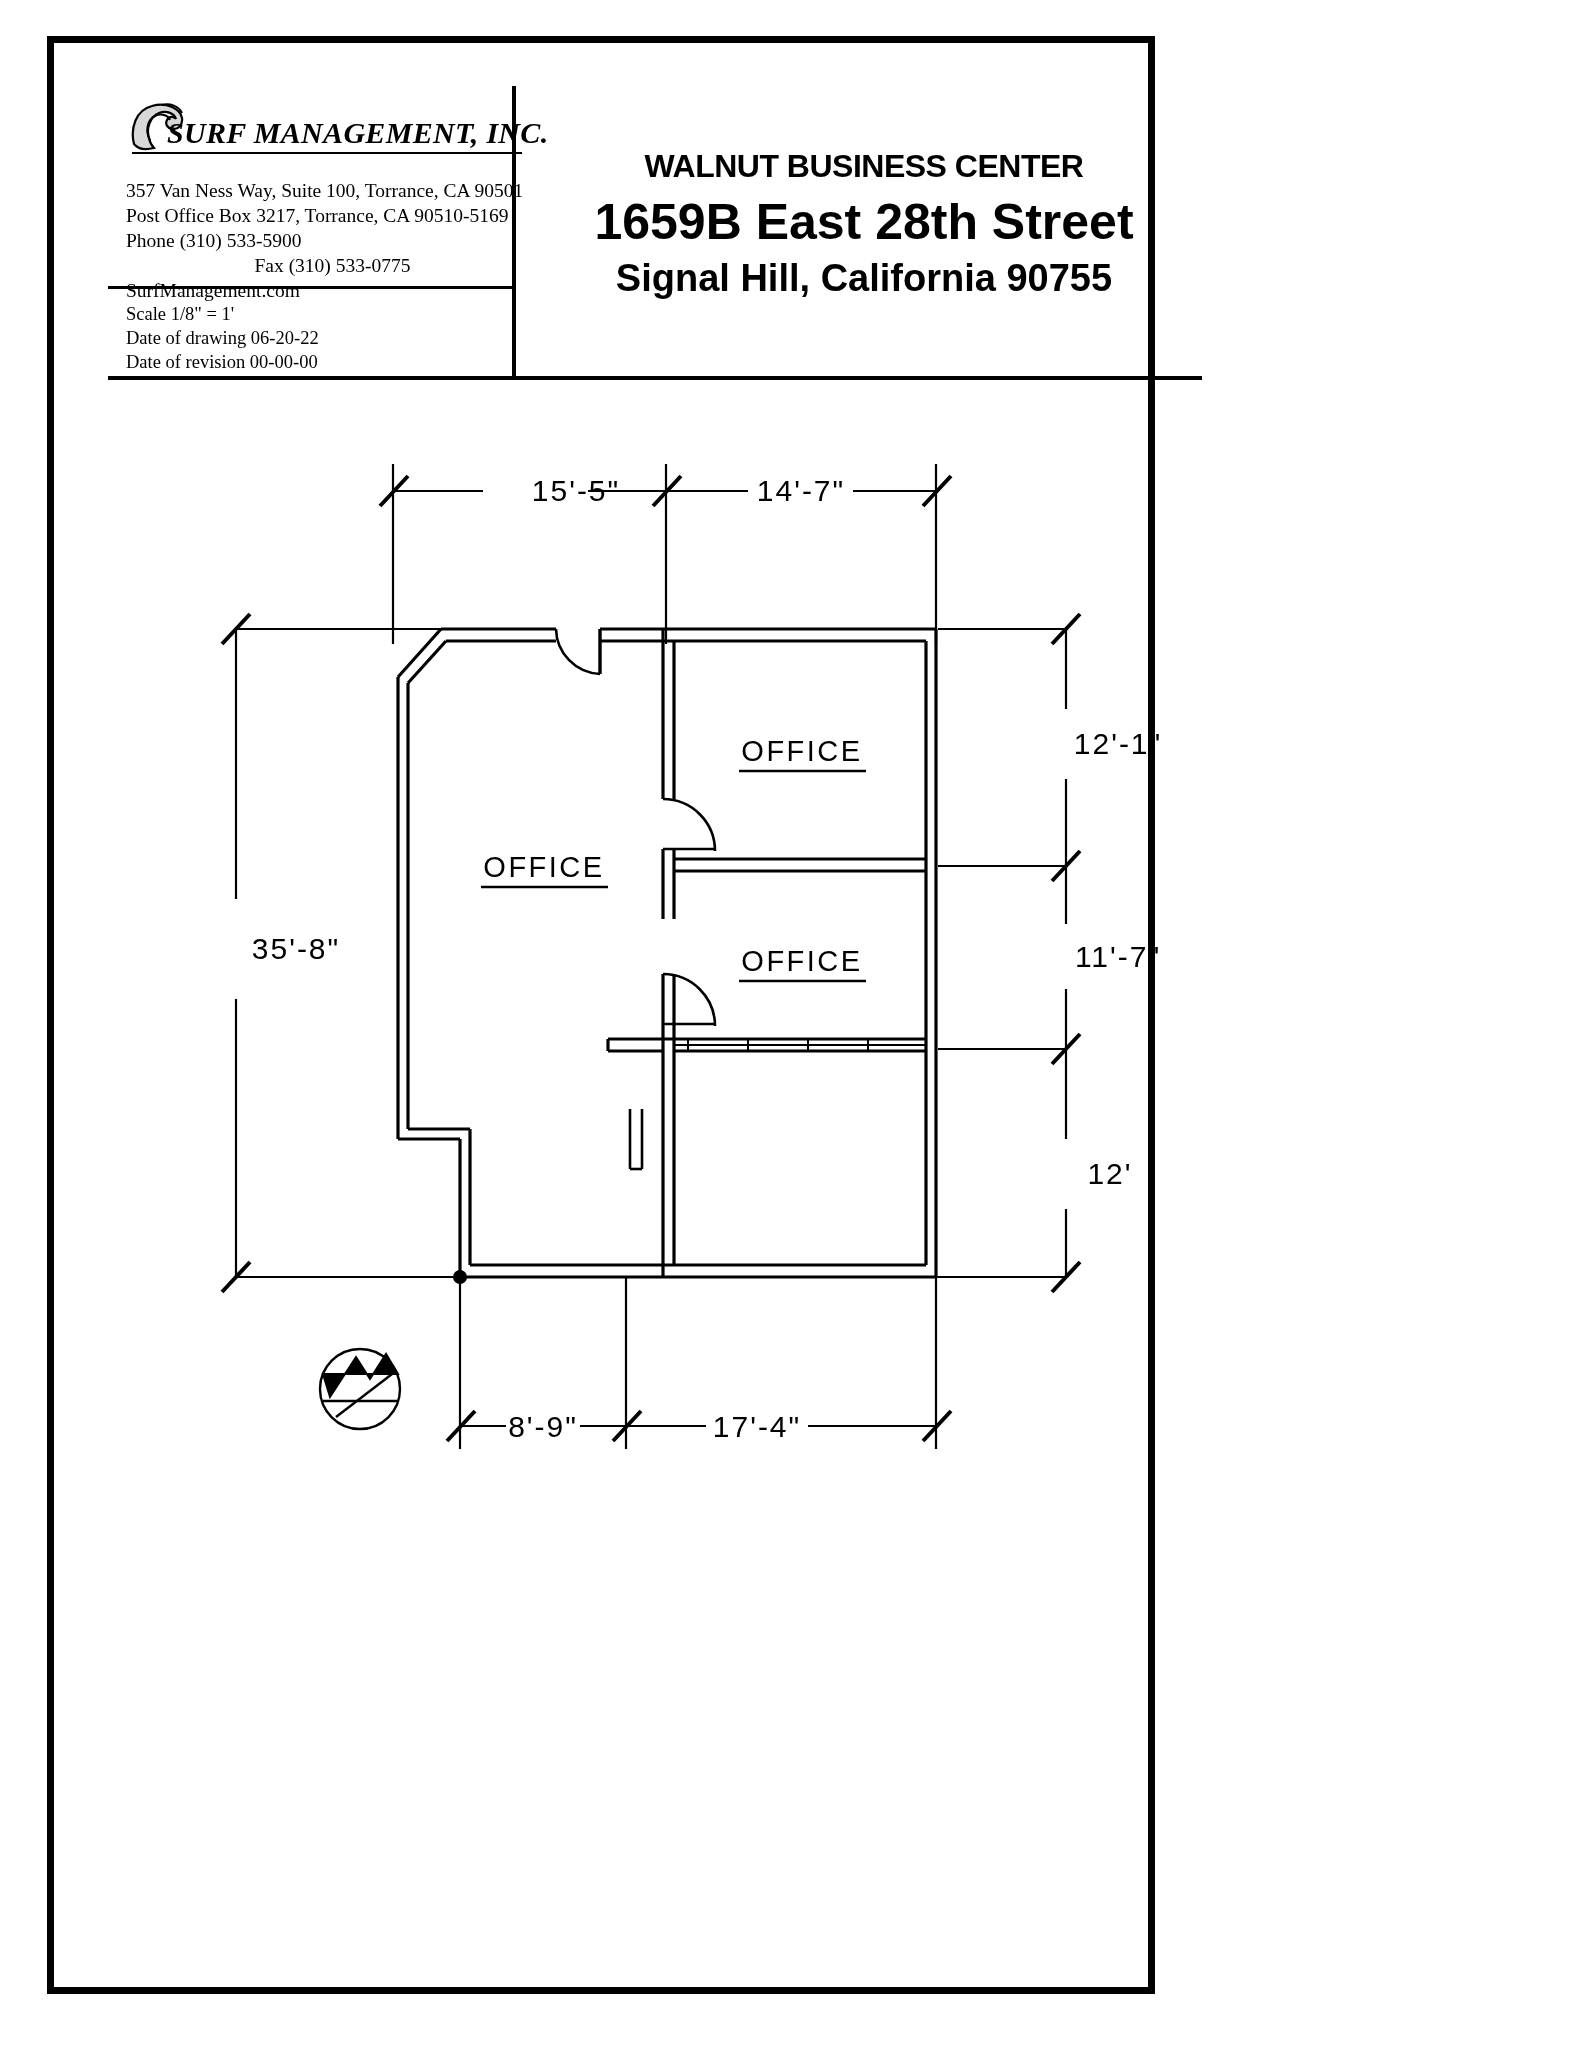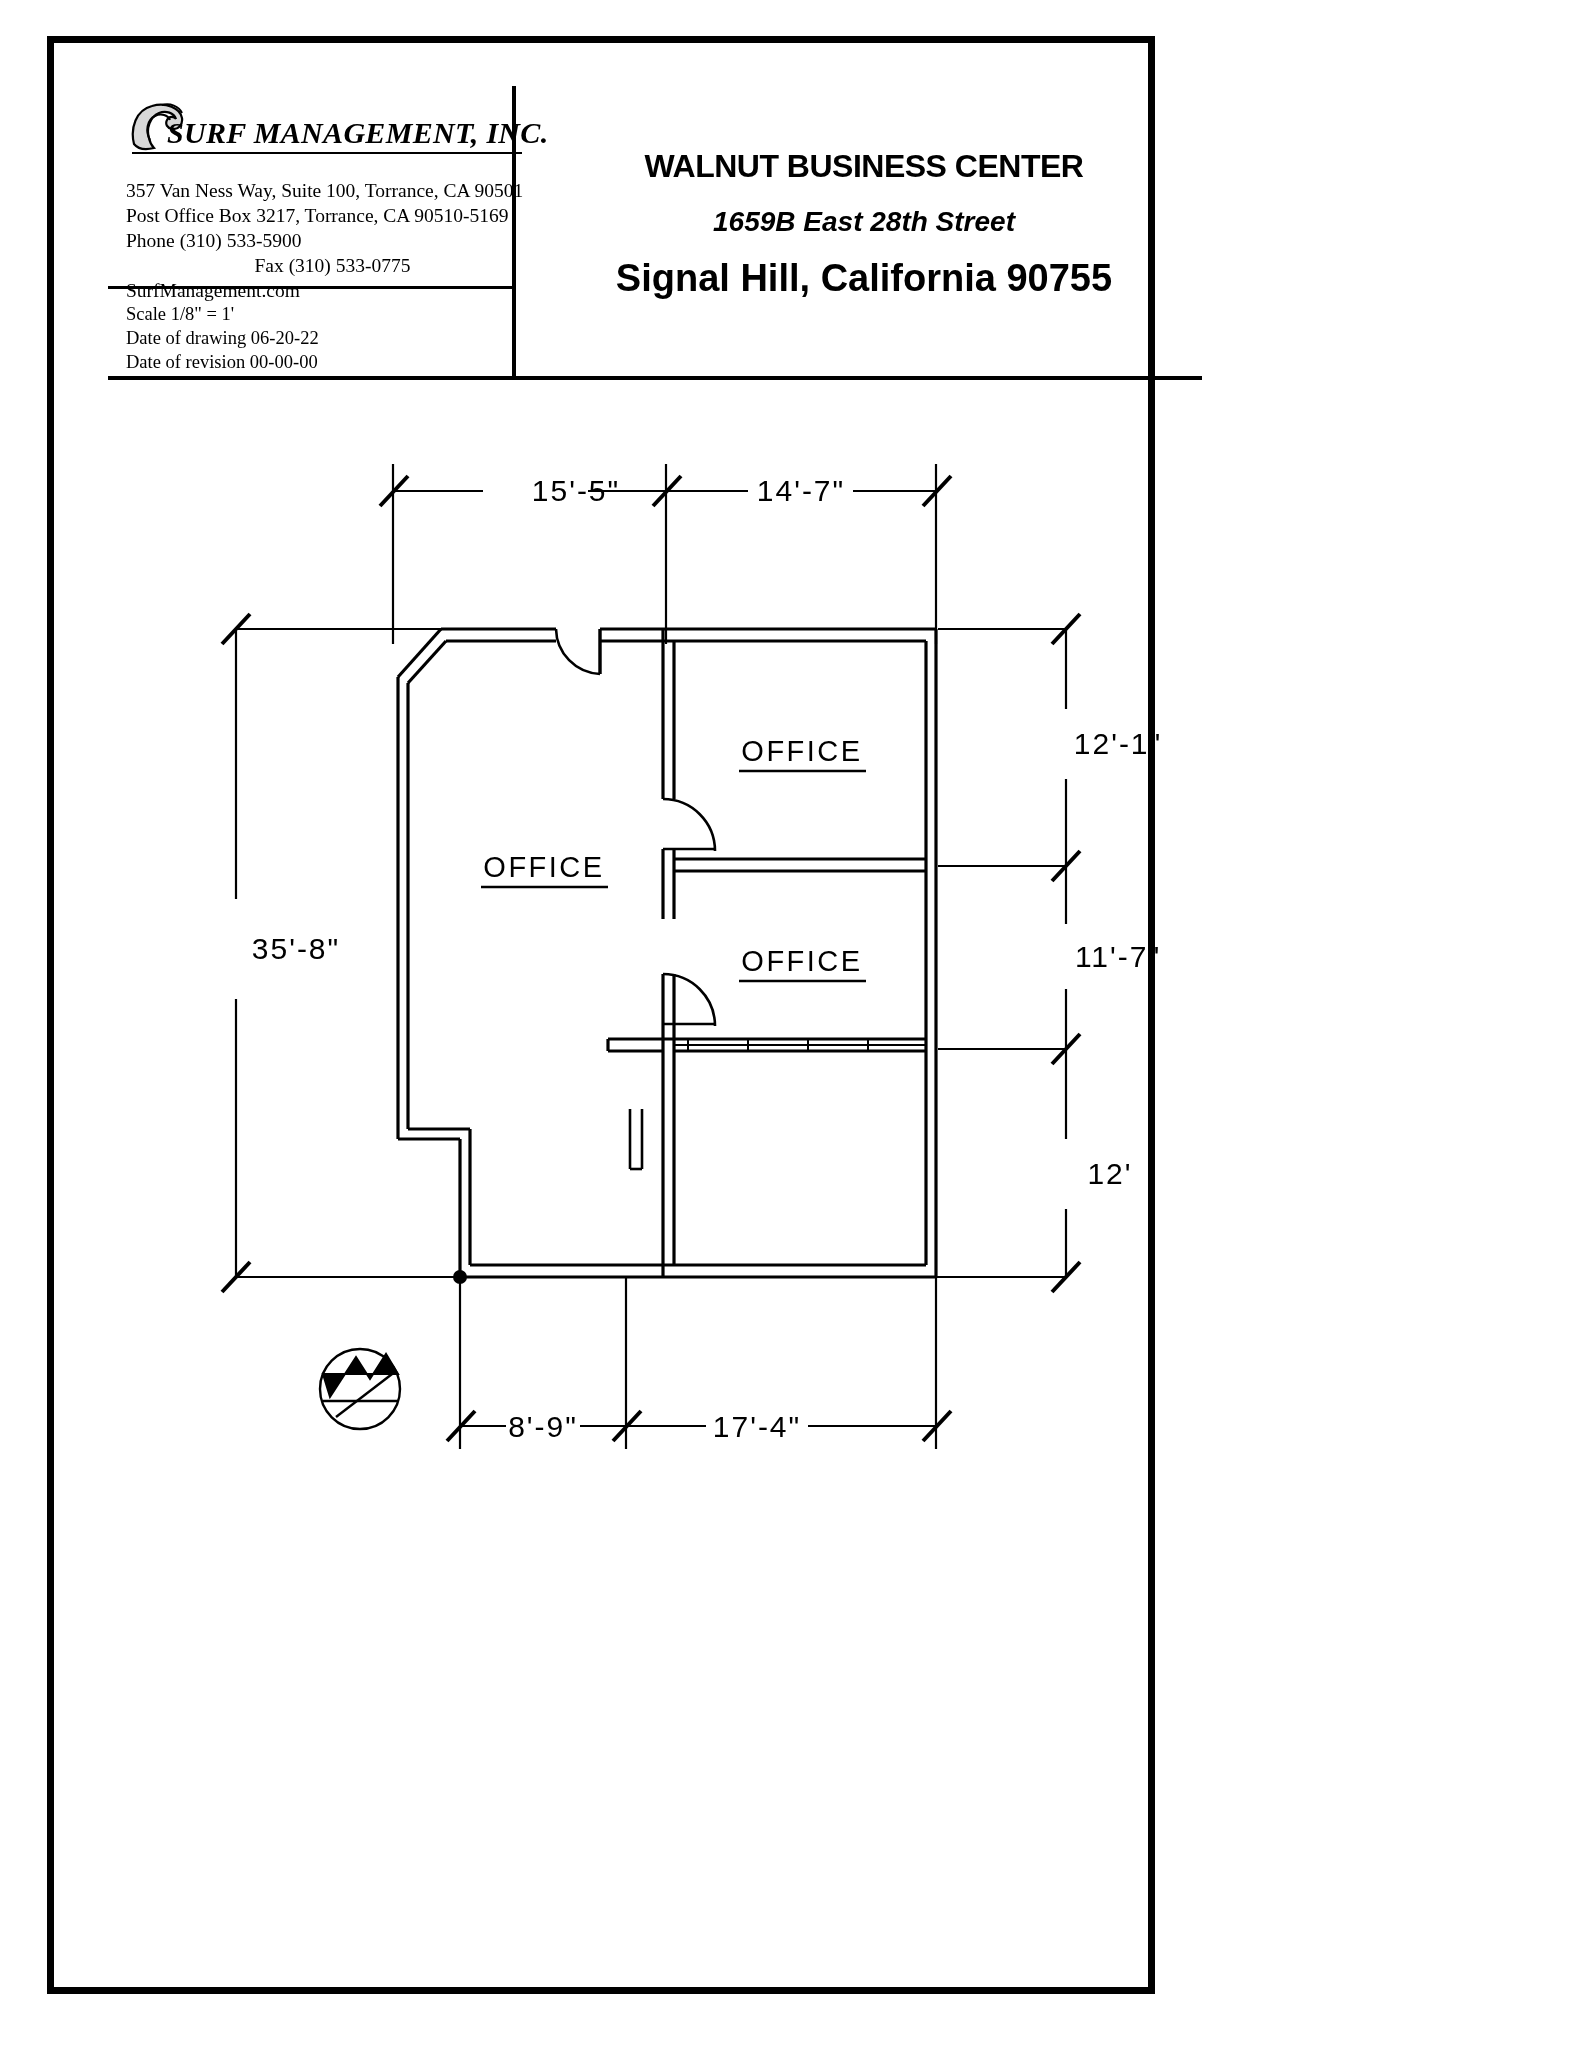--- a/index.html
+++ b/index.html
@@ -141,21 +141,21 @@
     position: absolute;
     left: 420px;
     top: 52px;
     width: 672px;
     text-align: center;
     font-family: "Liberation Sans", sans-serif;
     font-weight: bold;
     color: #000;
   }
   .ph-l1 { font-size: 32px; line-height: 56px; letter-spacing: -0.5px;}
-  .ph-l2 { font-size: 28px; line-height: 56px; font-style: italic; }
+  .ph-l2 { font-size: 50px; line-height: 56px; }
   .ph-l3 { font-size: 38px; line-height: 56px; }
 
   
   #plan {
     position: absolute;
     left: 54px;
     top: 336px;
     width: 1094px;
     height: 1650px;
   }

